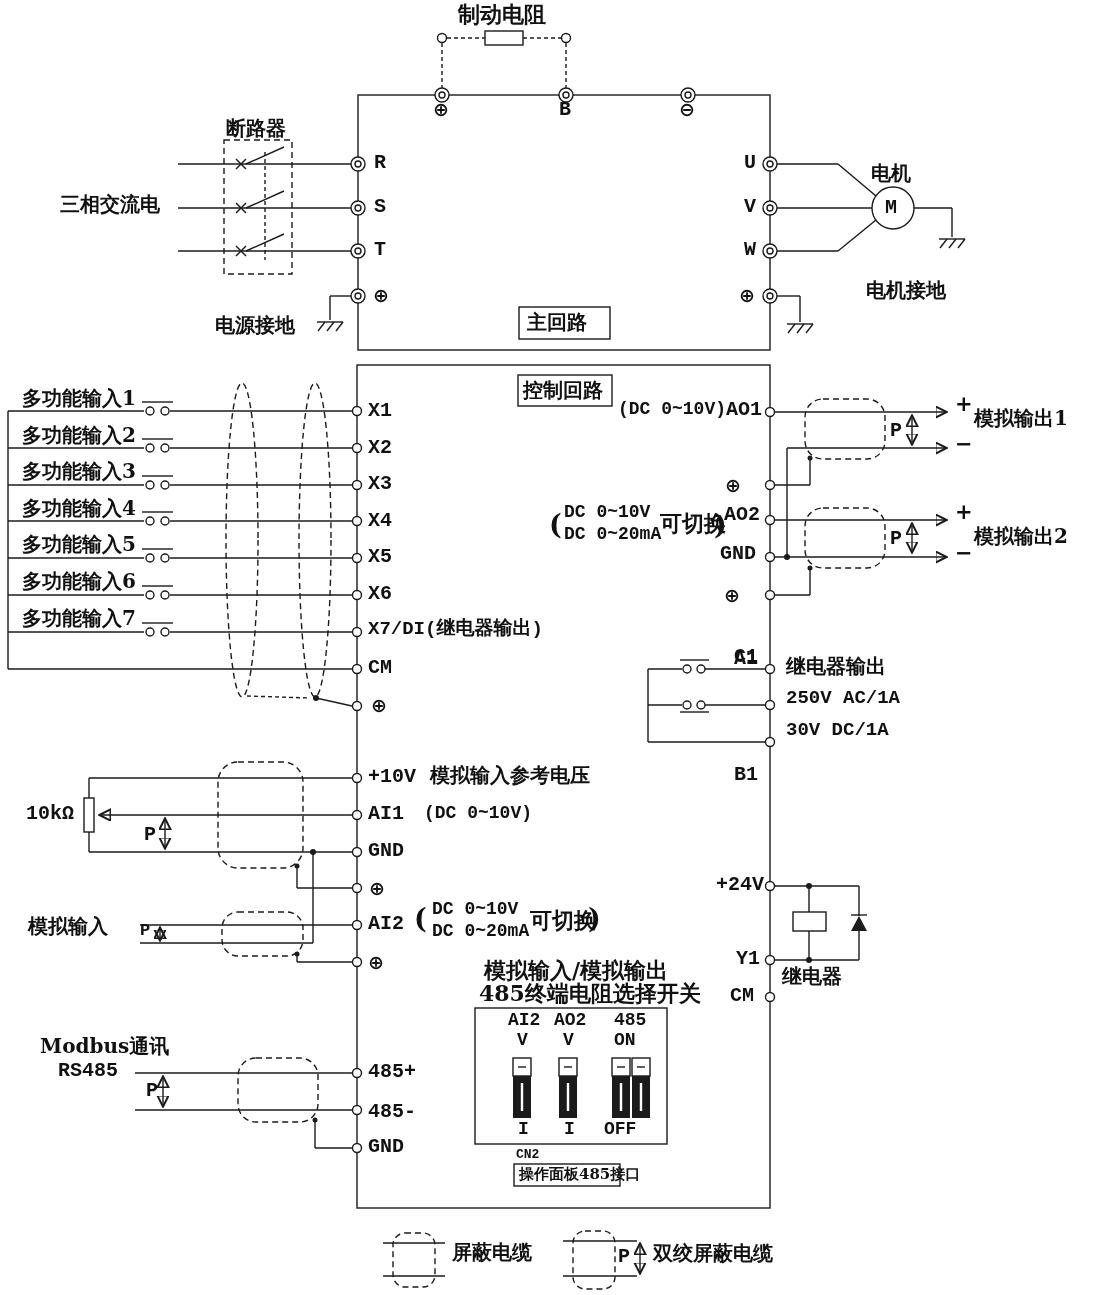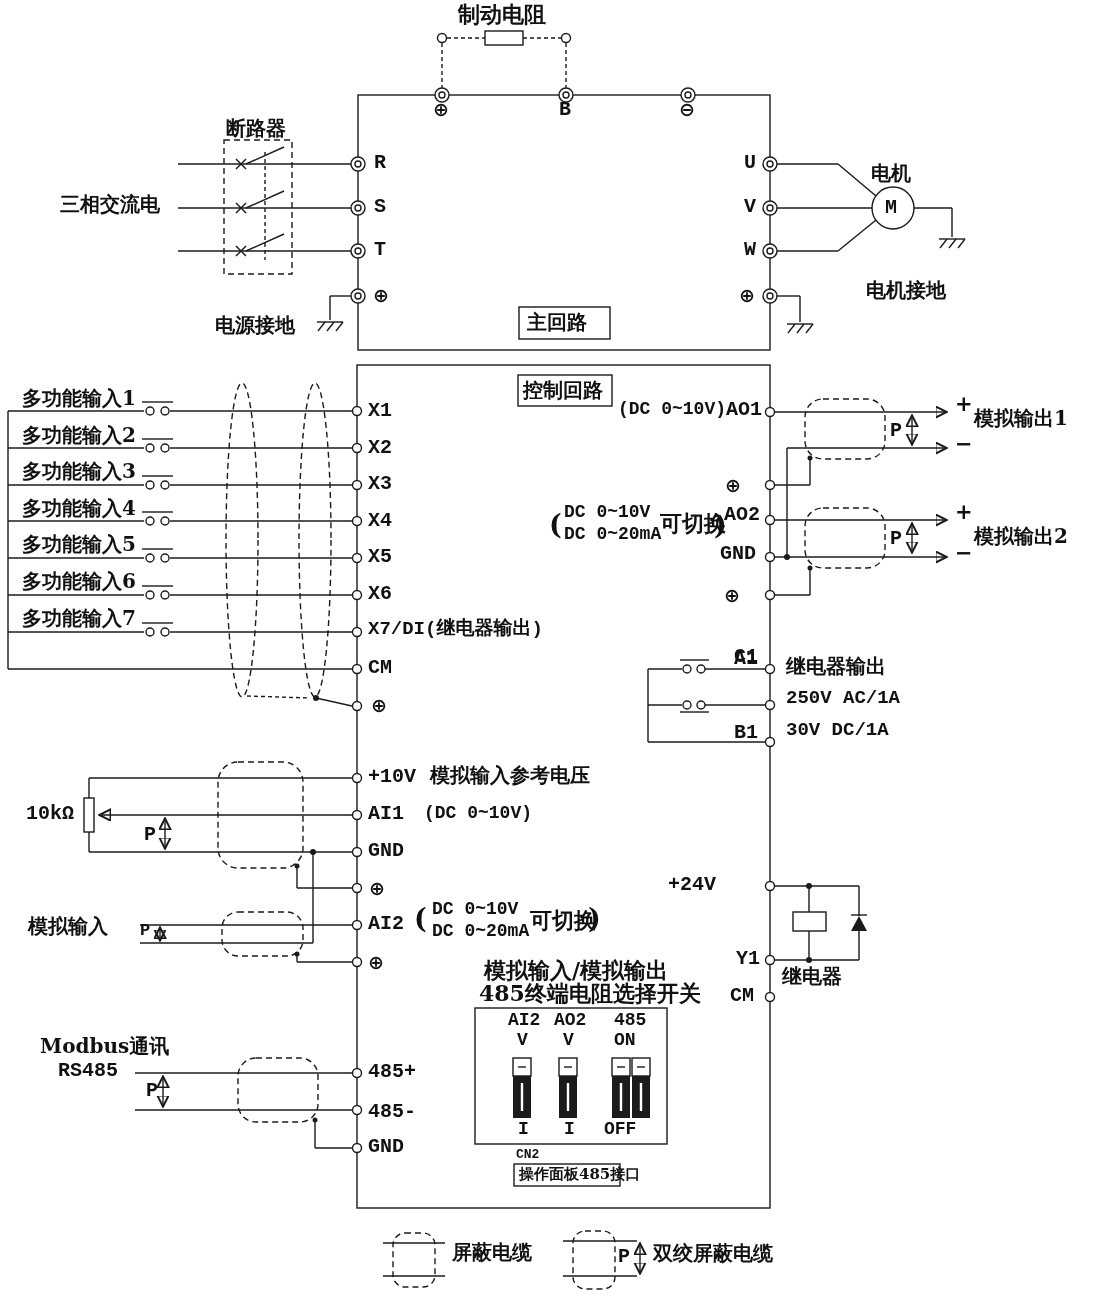--- a/index.html
+++ b/index.html
@@ -438,26 +438,26 @@
 <div class="t mono" style="left:724px;top:504px">AO2</div>
 <div class="t mono" style="left:720px;top:543px">GND</div>
 <div class="t plus" style="left:955px;top:501px">+</div>
 <div class="t plus" style="left:955px;top:542px">−</div>
 <div class="t mono" style="left:890px;top:528px">P</div>
 <div class="t cjk" style="left:974px;top:526px">模拟输出2</div>
 <div class="t sym" style="left:724px;top:586px">⊕</div>
 
 <div class="t mono" style="left:734px;top:648px">A1</div>
 <div class="t mono" style="left:734px;top:646px">C1</div>
-<div class="t mono" style="left:734px;top:722px">B1</div>
+<div class="t mono" style="left:734px;top:764px">B1</div>
 <div class="t cjk" style="left:786px;top:656px">继电器输出</div>
 <div class="t mono" style="left:786px;top:689px;font-size:19px">250V AC/1A</div>
 <div class="t mono" style="left:786px;top:721px;font-size:19px">30V DC/1A</div>
 
-<div class="t mono" style="left:668px;top:874px">+24V</div>
+<div class="t mono" style="left:716px;top:874px">+24V</div>
 <div class="t mono" style="left:736px;top:948px">Y1</div>
 <div class="t mono" style="left:730px;top:985px">CM</div>
 <div class="t cjk" style="left:782px;top:966px">继电器</div>
 
 <div class="t cjk19" style="left:484px;top:959px">模拟输入/模拟输出</div>
 <div class="t cjk19" style="left:479px;top:982px">485终端电阻选择开关</div>
 <div class="t mono18" style="left:508px;top:1011px">AI2</div>
 <div class="t mono18" style="left:554px;top:1011px">AO2</div>
 <div class="t mono18" style="left:614px;top:1011px">485</div>
 <div class="t mono18" style="left:517px;top:1031px">V</div>

